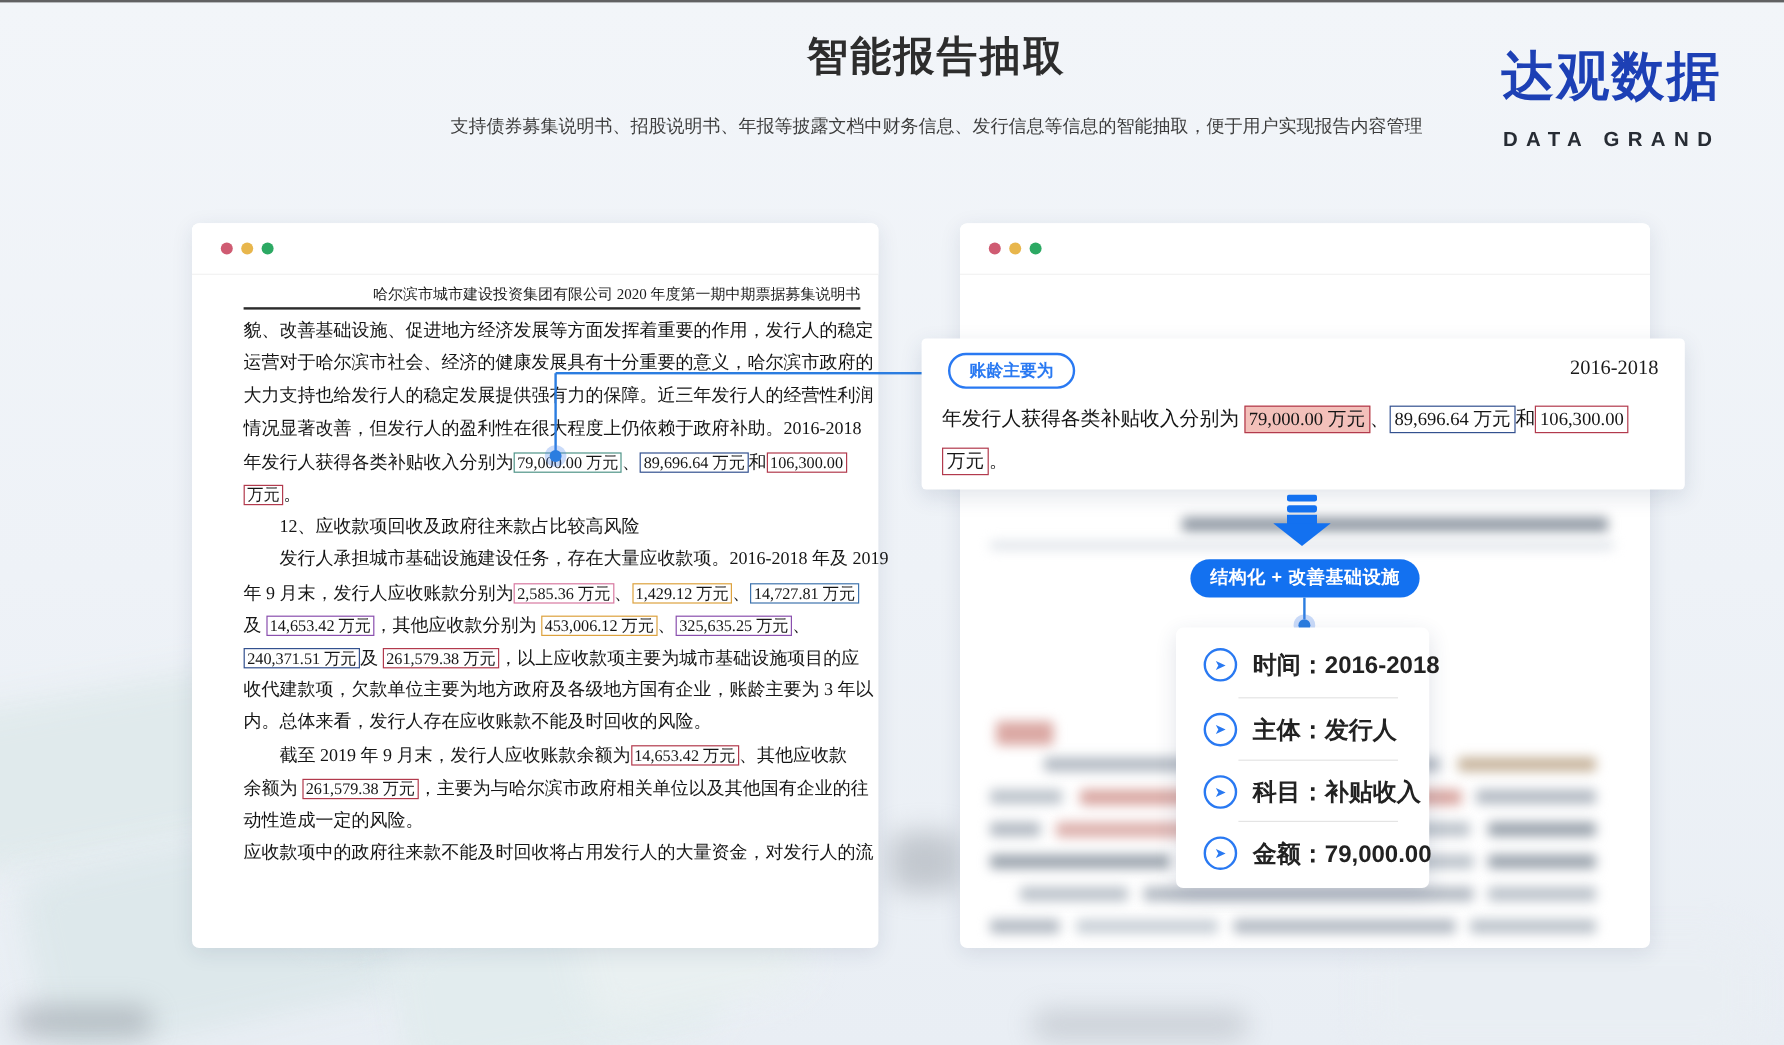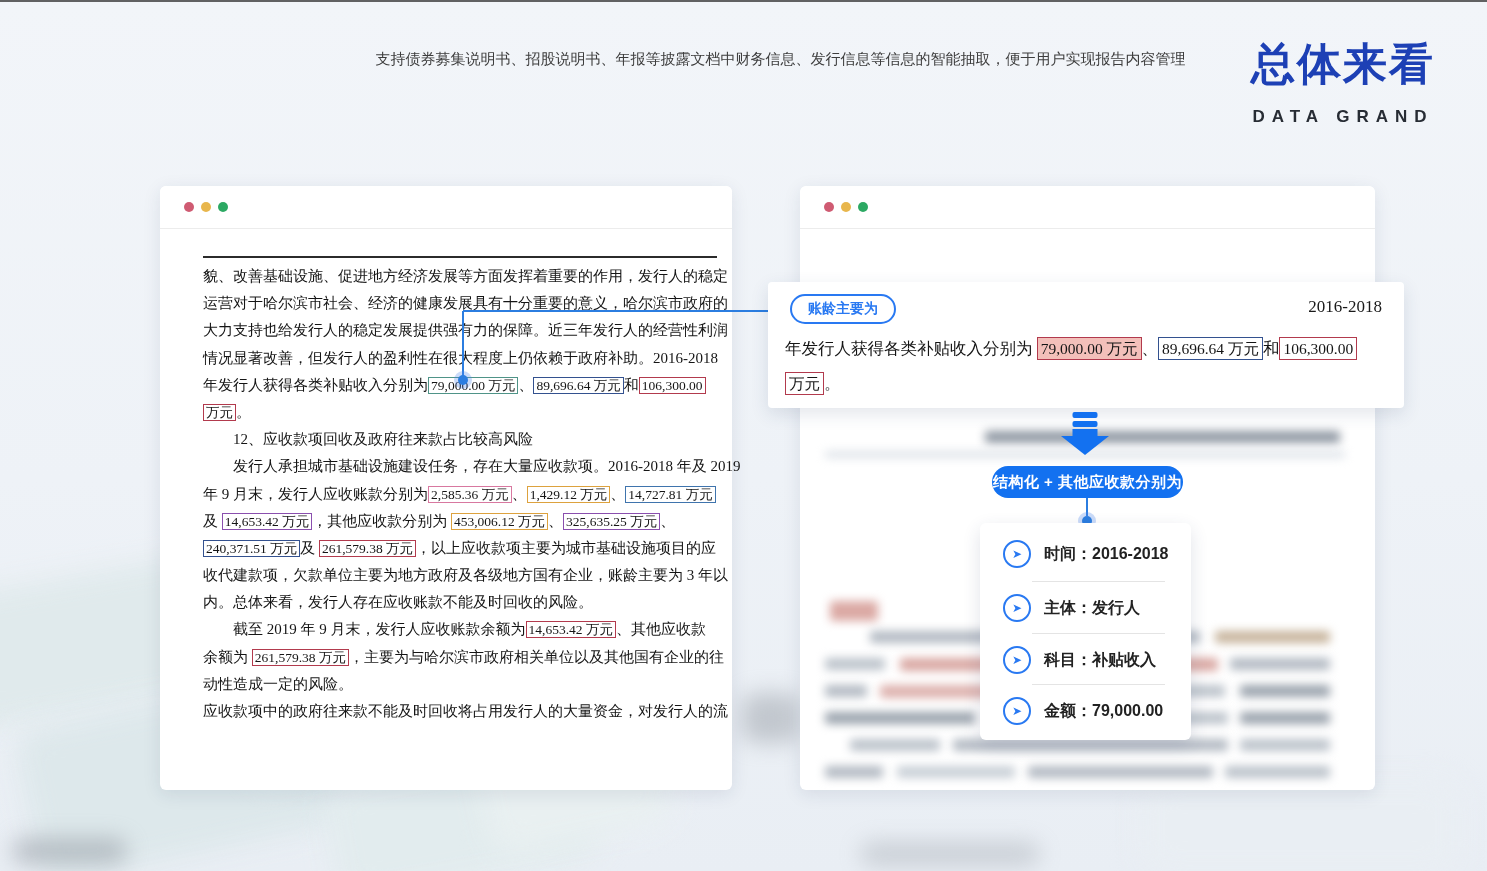--- a/index.html
+++ b/index.html
@@ -60,56 +60,58 @@
   
   .flow-arrow{position:absolute;left:1061px;top:412px;z-index:5;}
   .flow-btn{position:absolute;left:992px;top:466px;width:191px;height:32px;background:#1371f0;border-radius:16px;
             color:#fff;font-size:15px;font-weight:700;text-align:center;line-height:32px;z-index:6;letter-spacing:.5px;}
   
   .struct-card{position:absolute;left:980px;top:523px;width:211px;height:217px;background:#fff;border-radius:6px;
                box-shadow:0 6px 18px rgba(40,60,100,.14);z-index:5;}
   .struct-row{position:absolute;left:0;width:100%;height:54px;display:flex;align-items:center;}
   .struct-icon{width:24px;height:24px;border:2px solid #2979f2;border-radius:50%;margin-left:23px;flex:0 0 auto;
                display:flex;align-items:center;justify-content:center;color:#2979f2;font-size:12px;line-height:1;}
-  .struct-text{margin-left:13px;font-size:16px;font-weight:700;color:#222;white-space:nowrap;}
+  .struct-text{margin-left:13px;font-size:20px;font-weight:700;color:#222;white-space:nowrap;}
   .struct-div{position:absolute;left:52px;right:26px;height:1px;background:#e4e4e4;}
 </style>
 </head>
 <body>
 
 <div id="stage">
 
   <div class="key" style="left:-50px;top:575px;width:270px;height:135px;background:#e0eaec;transform:rotate(-10deg);"></div>
   <div class="key" style="left:25px;top:700px;width:310px;height:155px;background:#dde8eb;transform:rotate(-12deg);"></div>
   <div class="key" style="left:235px;top:635px;width:205px;height:125px;background:#e5edef;transform:rotate(-16deg);"></div>
   <div class="key" style="left:330px;top:765px;width:265px;height:115px;background:#e2ecee;transform:rotate(-10deg);"></div>
   <div class="key" style="left:480px;top:715px;width:185px;height:125px;background:#e9f0f1;transform:rotate(-12deg);"></div>
   <div class="key" style="left:1140px;top:780px;width:320px;height:95px;background:#e9eef3;"></div>
   <div class="smudge" style="left:12px;top:838px;width:115px;height:26px;background:#8d939c;opacity:.5;"></div>
   <div class="smudge" style="left:742px;top:693px;width:58px;height:50px;background:#9aa0a8;opacity:.5;"></div>
   <div class="smudge" style="left:860px;top:842px;width:180px;height:24px;background:#9aa0a8;opacity:.4;"></div>
   <div class="topline"></div>
 
   <div class="header">
+    <h1 class="page-title">智能报告抽取</h1>
     <div class="page-sub">支持债券募集说明书、招股说明书、年报等披露文档中财务信息、发行信息等信息的智能抽取，便于用户实现报告内容管理</div>
   </div>
 
   <div class="logo">
-    <span class="logo-cn">总体来看</span>
+    <span class="logo-cn">达观数据</span>
     <span class="logo-en">DATA GRAND</span>
   </div>
 
   <div class="window" style="left:160px;">
     <div class="chrome">
       <div class="dots">
         <div class="dot dot-red"></div>
         <div class="dot dot-yellow"></div>
         <div class="dot dot-green"></div>
       </div>
     </div>
+    <div class="doc-header">哈尔滨市城市建设投资集团有限公司 2020 年度第一期中期票据募集说明书</div>
     <div class="doc-rule"></div>
     <div class="doc-body">
         <div class="doc-line"><span>貌、改善基础设施、促进地方经济发展等方面发挥着重要的作用，发行人的稳定</span></div>
         <div class="doc-line"><span>运营对于哈尔滨市社会、经济的健康发展具有十分重要的意义，哈尔滨市政府的</span></div>
         <div class="doc-line"><span>大力支持也给发行人的稳定发展提供强有力的保障。近三年发行人的经营性利润</span></div>
         <div class="doc-line"><span>情况显著改善，但发行人的盈利性在很大程度上仍依赖于政府补助。2016-2018</span></div>
         <div class="doc-line"><span>年发行人获得各类补贴收入分别为</span><span class="box box-teal">79,000.00 万元</span><span>、</span><span class="box box-navy">89,696.64 万元</span><span>和</span><span class="box box-red">106,300.00</span></div>
         <div class="doc-line"><span class="box box-red">万元</span><span>。</span></div>
         <div class="doc-line"><span>　　12、应收款项回收及政府往来款占比较高风险</span></div>
         <div class="doc-line"><span>　　发行人承担城市基础设施建设任务，存在大量应收款项。2016-2018 年及 2019</span></div>
@@ -175,21 +177,21 @@
     </div>
   </div>
 
   <svg class="flow-arrow" width="48" height="44" viewBox="0 0 48 44">
     <rect x="11.5" y="0" width="25" height="6" rx="2" fill="#1371f0"></rect>
     <rect x="11.5" y="9" width="25" height="6" rx="2" fill="#1371f0"></rect>
     <rect x="11.5" y="17" width="25" height="8" fill="#1371f0"></rect>
     <polygon points="0,24 48,24 24,43" fill="#1371f0"></polygon>
   </svg>
 
-  <div class="flow-btn">结构化 + 其他应收款分别为</div>
+  <div class="flow-btn">结构化 + 改善基础设施</div>
 
   <div class="conn" style="left:1086px;top:498px;width:2px;height:18px;"></div>
   <div class="node" style="left:1078px;top:512px;"></div>
 
   <div class="struct-card">
     <div class="struct-row" style="top:4px;">
       <span class="struct-icon">➤</span>
       <span class="struct-text"><span>时间：</span><span>2016-2018</span></span>
     </div>
     <div class="struct-div" style="top:58px;"></div>

